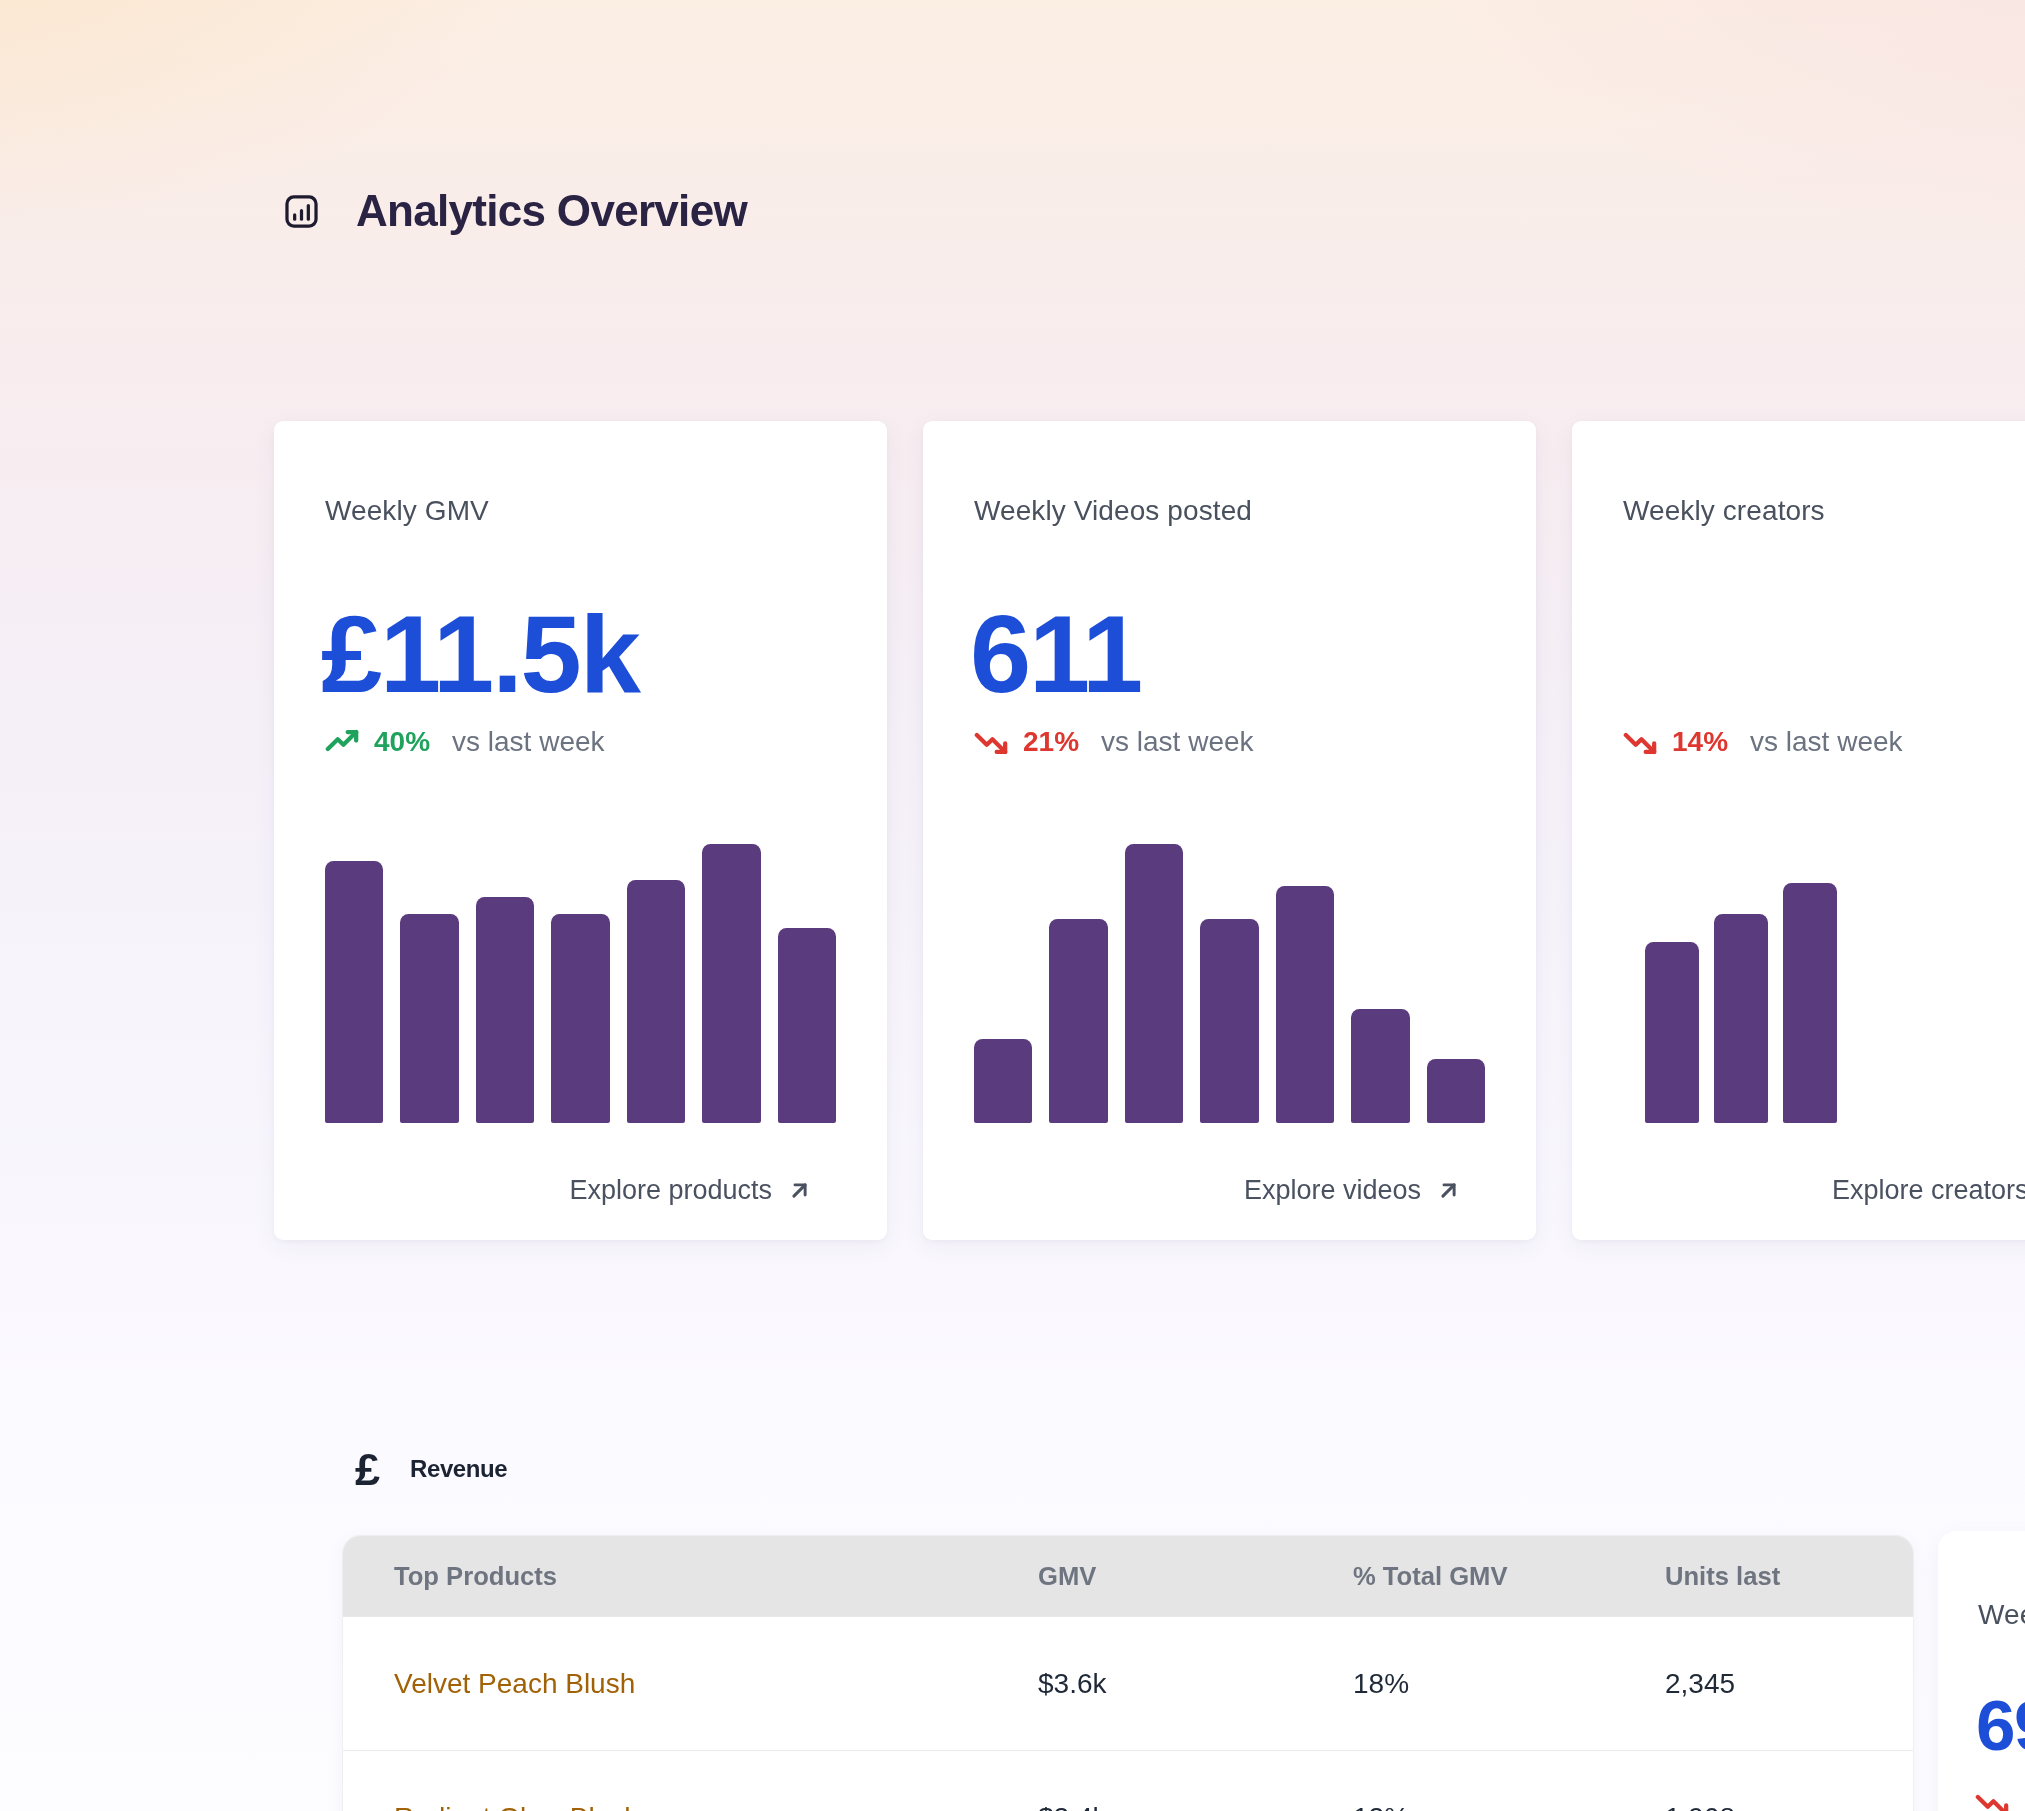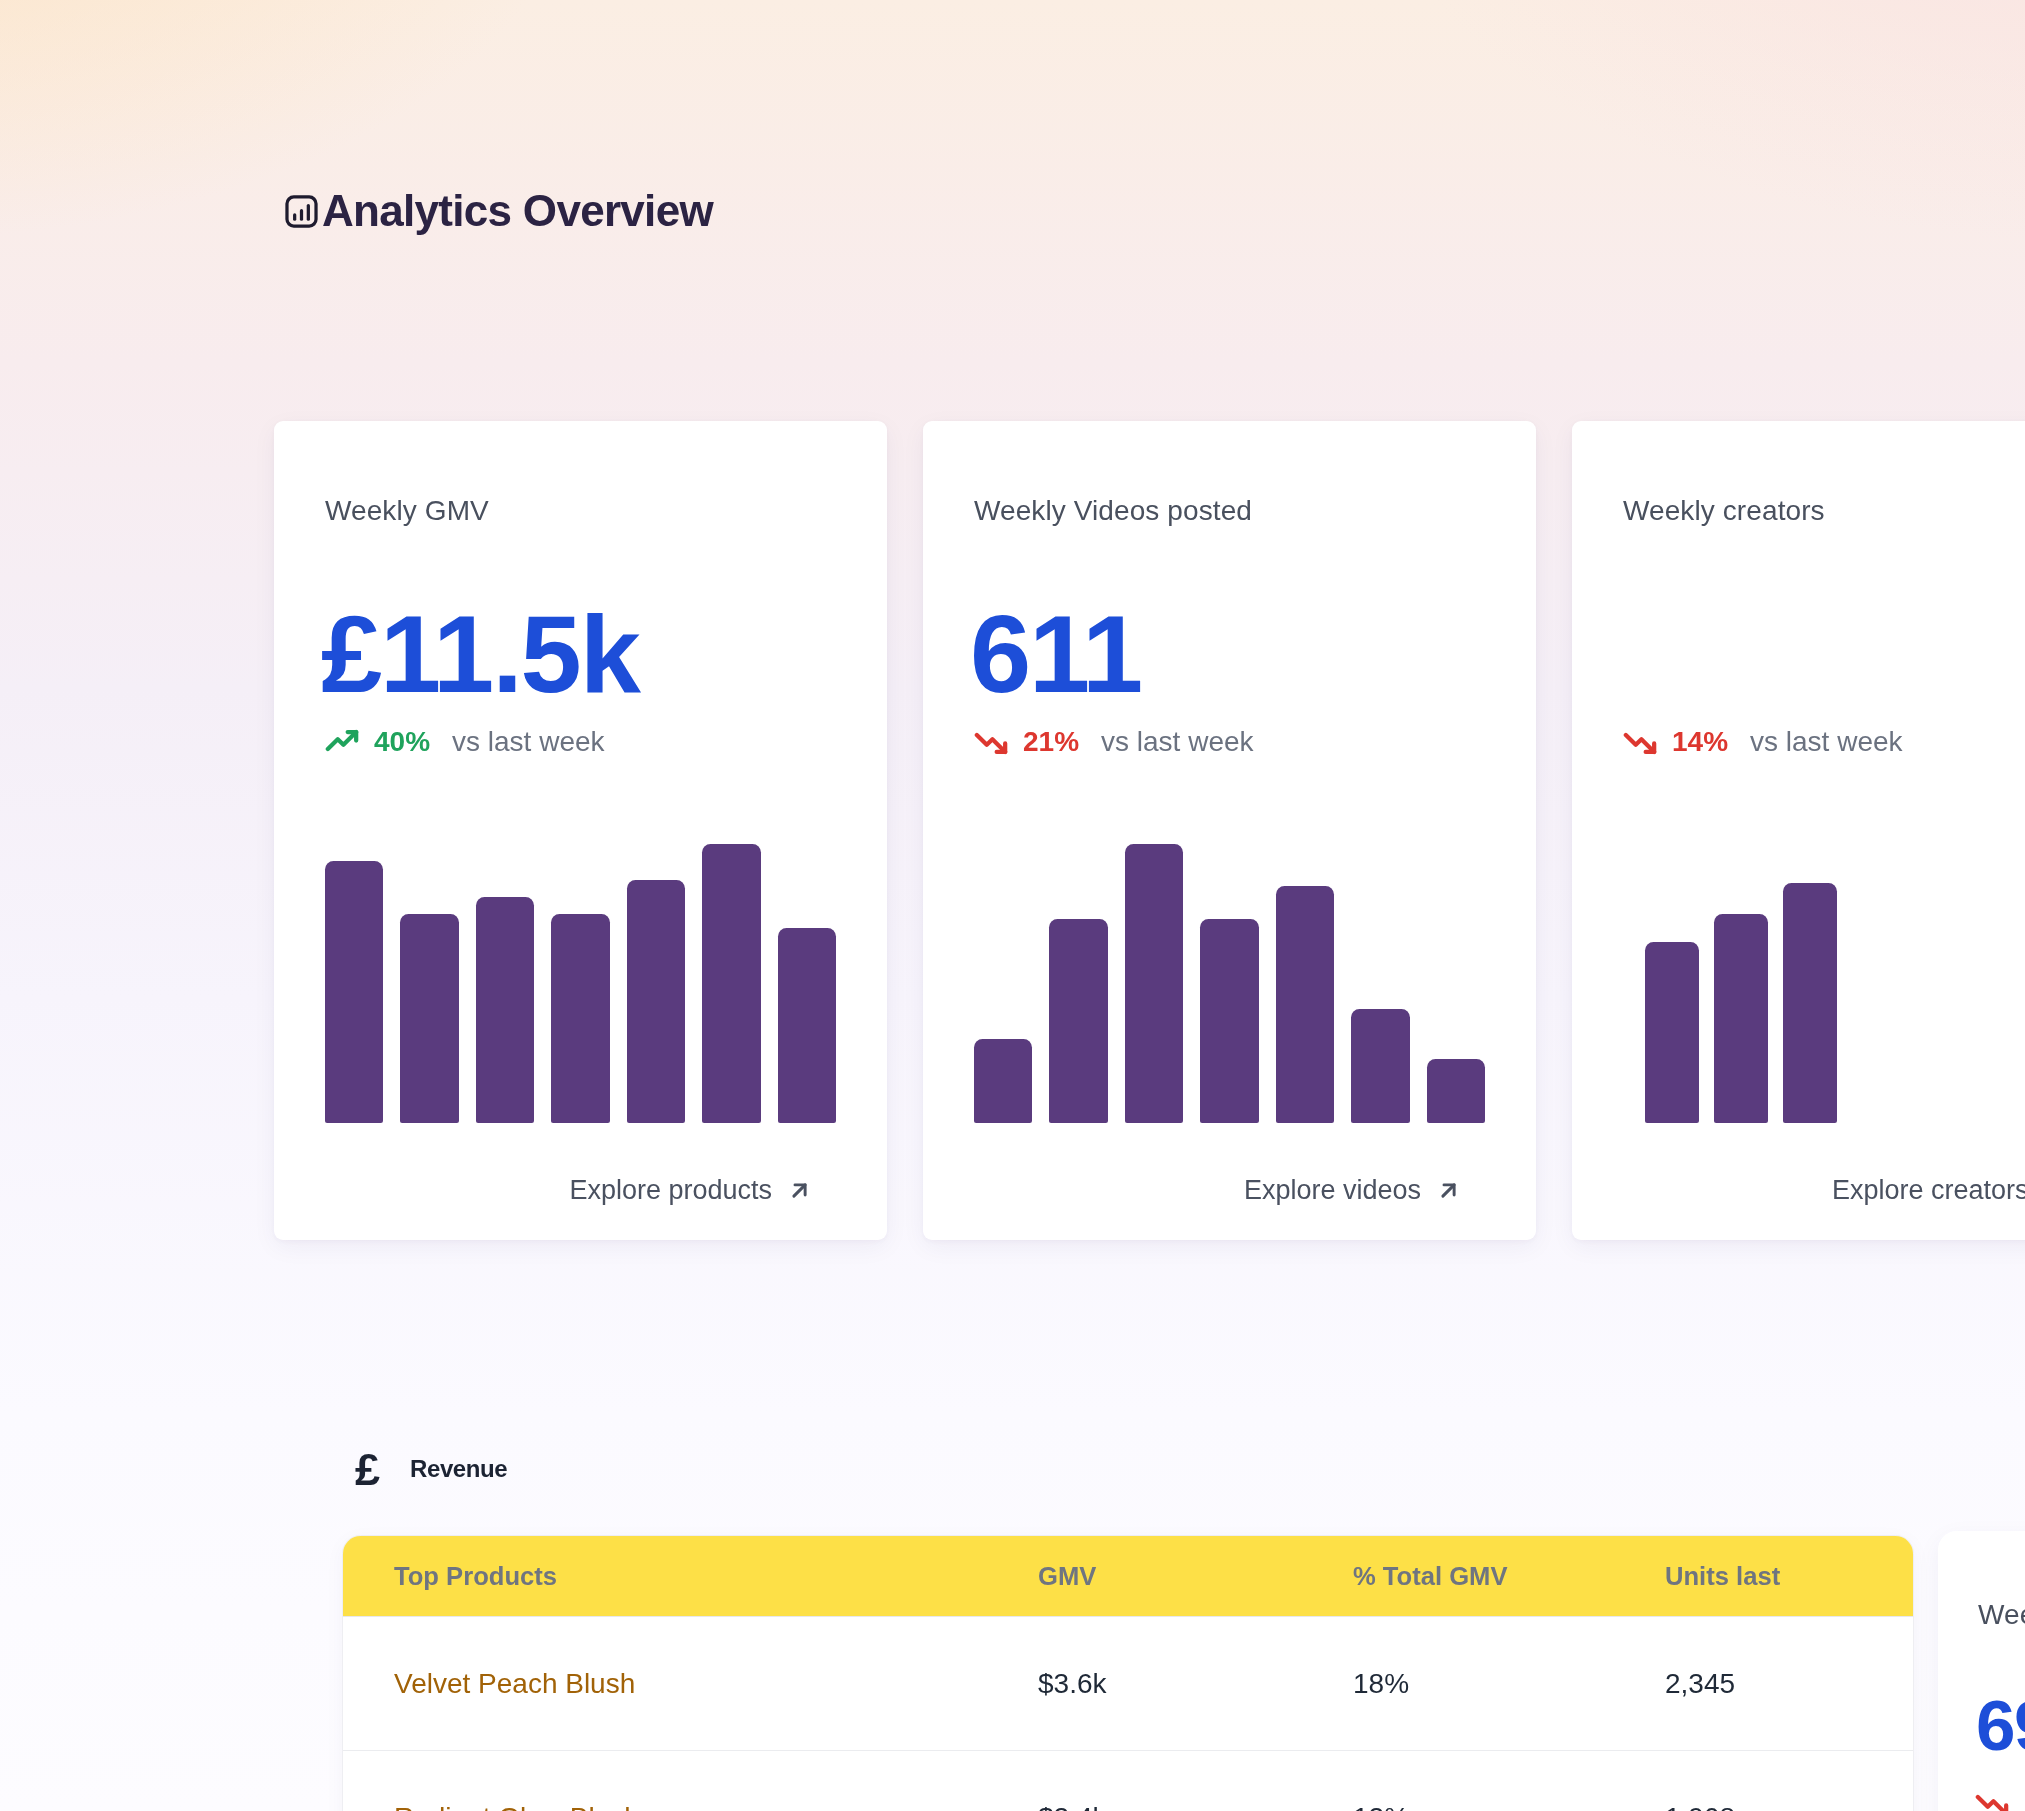--- a/index.html
+++ b/index.html
@@ -4,21 +4,21 @@
 <style>
   html,body{margin:0;padding:0;}
   body{
     width:2025px;height:1812px;overflow:hidden;position:relative;
     font-family:"Liberation Sans","DejaVu Sans",sans-serif;
     background:
       radial-gradient(1137px 640px at -5% -8%, rgba(252,227,196,0.85) 0%, rgba(252,227,196,0) 60%),
       radial-gradient(1279px 711px at 105% -10%, rgba(248,221,228,0.75) 0%, rgba(248,221,228,0) 60%),
       linear-gradient(180deg,#fbeee3 0%,#f8ecee 20%,#f5eff7 38%,#f7f4fc 55%,#fbfaff 78%,#fdfcff 100%);
   }
-  .page-header{position:absolute;left:281px;top:186px;display:flex;align-items:center;}
+  .page-header{position:absolute;left:281px;top:186px;display:flex;align-items:center;gap:34px;}
   .page-header .hicon{width:41px;height:41px;color:#1e1b2e;}
   .page-title{font-size:44px;font-weight:700;color:#2b2343;letter-spacing:-0.7px;}
 
   .cards-row{position:absolute;left:274px;top:421px;display:flex;gap:36px;}
   .card{width:613px;height:819px;background:#ffffff;border-radius:9px;position:relative;flex-shrink:0;
         box-shadow:0 7px 24px rgba(48,28,94,0.05),0 1.4px 4.3px rgba(48,28,94,0.03);}
   .kpi-title{position:absolute;left:51px;top:74px;font-size:28px;color:#49505e;letter-spacing:0.1px;}
   .kpi-value{position:absolute;left:47px;top:178px;font-size:110px;line-height:1;font-weight:700;color:#1d4ed8;letter-spacing:-2.1px;}
   .kpi-delta{position:absolute;left:51px;top:304px;display:flex;align-items:center;gap:15px;font-size:28px;}
   .kpi-delta .dicon{width:34px;height:34px;}
@@ -39,21 +39,21 @@
   .explore-start{right:auto;left:260px;}
 
   .section-header{position:absolute;left:355px;top:1442px;display:flex;align-items:center;gap:30px;height:54px;}
   .pound-glyph{font-size:45px;font-weight:700;color:#1c2333;line-height:1;}
   .section-title{font-size:24px;font-weight:700;color:#1c2333;letter-spacing:-0.4px;}
 
   .table-card{position:absolute;left:342px;top:1535px;width:1572px;height:782px;background:#ffffff;
               border-radius:18.5px;border:1.4px solid #eeeef2;box-sizing:border-box;
               box-shadow:0 5.7px 20px rgba(48,28,94,0.04);overflow:hidden;}
   .t-row{display:grid;grid-template-columns:644px 315px 312px 1fr;align-items:center;padding-left:51px;}
-  .t-head{height:80px;background:#fde047;border-bottom:1.4px solid #e7e8ec;}
+  .t-head{height:80px;background:#e5e5e5;border-bottom:1.4px solid #e7e8ec;}
   .th{font-size:25.6px;font-weight:600;color:#6f7580;}
   .t-body .t-row{height:133px;border-bottom:1.4px solid #ebecef;background:#ffffff;}
   .td{font-size:28px;font-weight:500;color:#1f2937;}
   .td.name{color:#a16207;}
 
   .side-card{position:absolute;left:1938px;top:1531px;width:497px;height:782px;background:#ffffff;
              border-radius:18.5px;box-shadow:0 7px 24px rgba(48,28,94,0.05);}
   .side-card .kpi-title{left:40px;top:68px;}
   .side-card .kpi-value{left:38px;top:159px;font-size:71px;letter-spacing:-1.4px;}
   .side-card .kpi-delta{left:37px;top:256px;}

